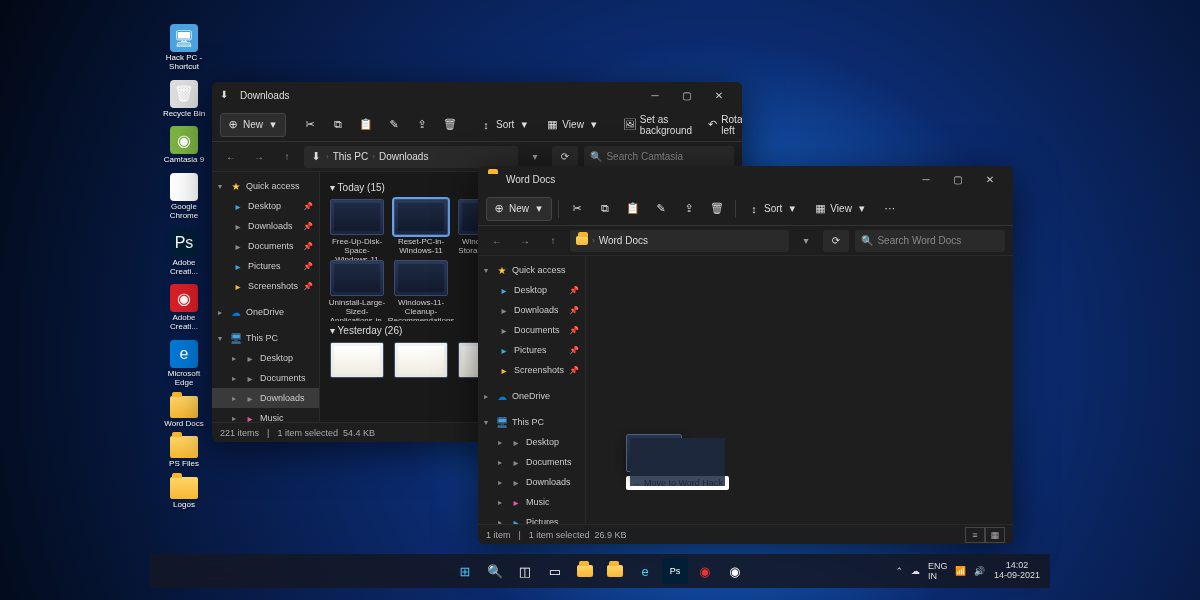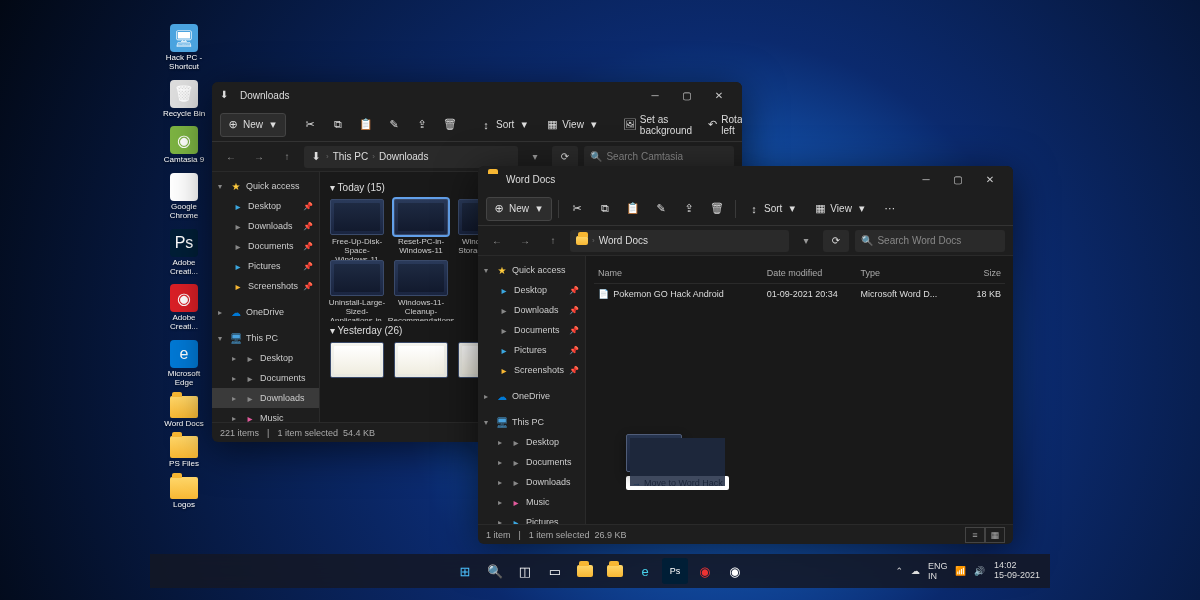--- a/index.html
+++ b/index.html
@@ -70,21 +70,21 @@
 .drag .ghost{width:56px;height:38px;background:linear-gradient(#2a3a5a,#1a2540);border:1px solid #5a6a8a;opacity:.85;border-radius:2px;box-shadow:0 4px 12px rgba(0,0,0,.5)}
 .drag .ghost:after{content:"";position:absolute;inset:4px;background:#1e2a42}
 .drag .tip{margin-top:4px;background:#fff;color:#000;font-size:9px;padding:2px 6px;border-radius:2px;display:flex;align-items:center;gap:3px;white-space:nowrap}
 .drag .tip .arr{color:#0067c0;font-weight:bold}
 
 
 .taskbar{position:absolute;left:150px;right:150px;bottom:12px;height:34px;background:rgba(20,24,36,.85);backdrop-filter:blur(10px);display:flex;align-items:center;border-radius:0}
 .tcenter{position:absolute;left:50%;transform:translateX(-50%);display:flex;gap:4px}
 .ticon-tb{width:26px;height:26px;border-radius:3px;display:flex;align-items:center;justify-content:center;cursor:pointer;font-size:13px;color:#fff}
 .tray{margin-left:auto;display:flex;align-items:center;gap:8px;padding-right:10px;font-size:9px;color:#ddd}
-.tray .clk{text-align:left;line-height:1.1}
+.tray .clk{text-align:center;line-height:1.1}
 </style>
 </head>
 <body>
 
 <div class="wallpaper">
   <div class="bloom"></div>
   <div class="petal p1"></div>
     <div class="petal p2"></div>
     <div class="petal p3"></div>
 </div>
@@ -450,37 +450,20 @@
           <span class="chev">▸</span>
           <span class="sic" style="color:#e25a9c">▸</span>
           <span>Music</span>
         </div>
         <div class="sitem" style="padding-left:20px">
           <span class="chev">▸</span>
           <span class="sic" style="color:#3ba7e0">▸</span>
           <span>Pictures</span>
         </div>
       </div>
-    <div class="content">
-      <div class="dheaders">
-        <div class="dcol-n">Name</div>
-        <div class="dcol-d">Date modified</div>
-        <div class="dcol-t">Type</div>
-        <div class="dcol-s">Size</div>
-      </div>
-      <div class="drow">
-        <div class="dcol-n">
-            <span style="color:#2b579a">📄</span>
-            <span>Pokemon GO Hack Android</span>
-          </div>
-        <div class="dcol-d">01-09-2021 20:34</div>
-        <div class="dcol-t">Microsoft Word D...</div>
-        <div class="dcol-s">18 KB</div>
-      </div>
-    </div>
   </div>
   <div class="status">
     <span>1 item</span>
     <span>|</span>
     <span><span>1 item selected</span>&nbsp;&nbsp;<span>26.9 KB</span></span>
     <span class="sp"></span>
     <div class="viewbtns">
       <div class="viewbtn">≡</div>
       <div class="viewbtn">▦</div>
     </div>
@@ -516,16 +499,16 @@
     <span>⌃</span>
     <span>☁</span>
     <div>
         <div>ENG</div>
         <div>IN</div>
       </div>
     <span>📶</span>
     <span>🔊</span>
     <div class="clk">
         <div>14:02</div>
-        <div>15-09-2021</div>
+        <div>14-09-2021</div>
       </div>
   </div>
 </div>
 
 </body></html>

